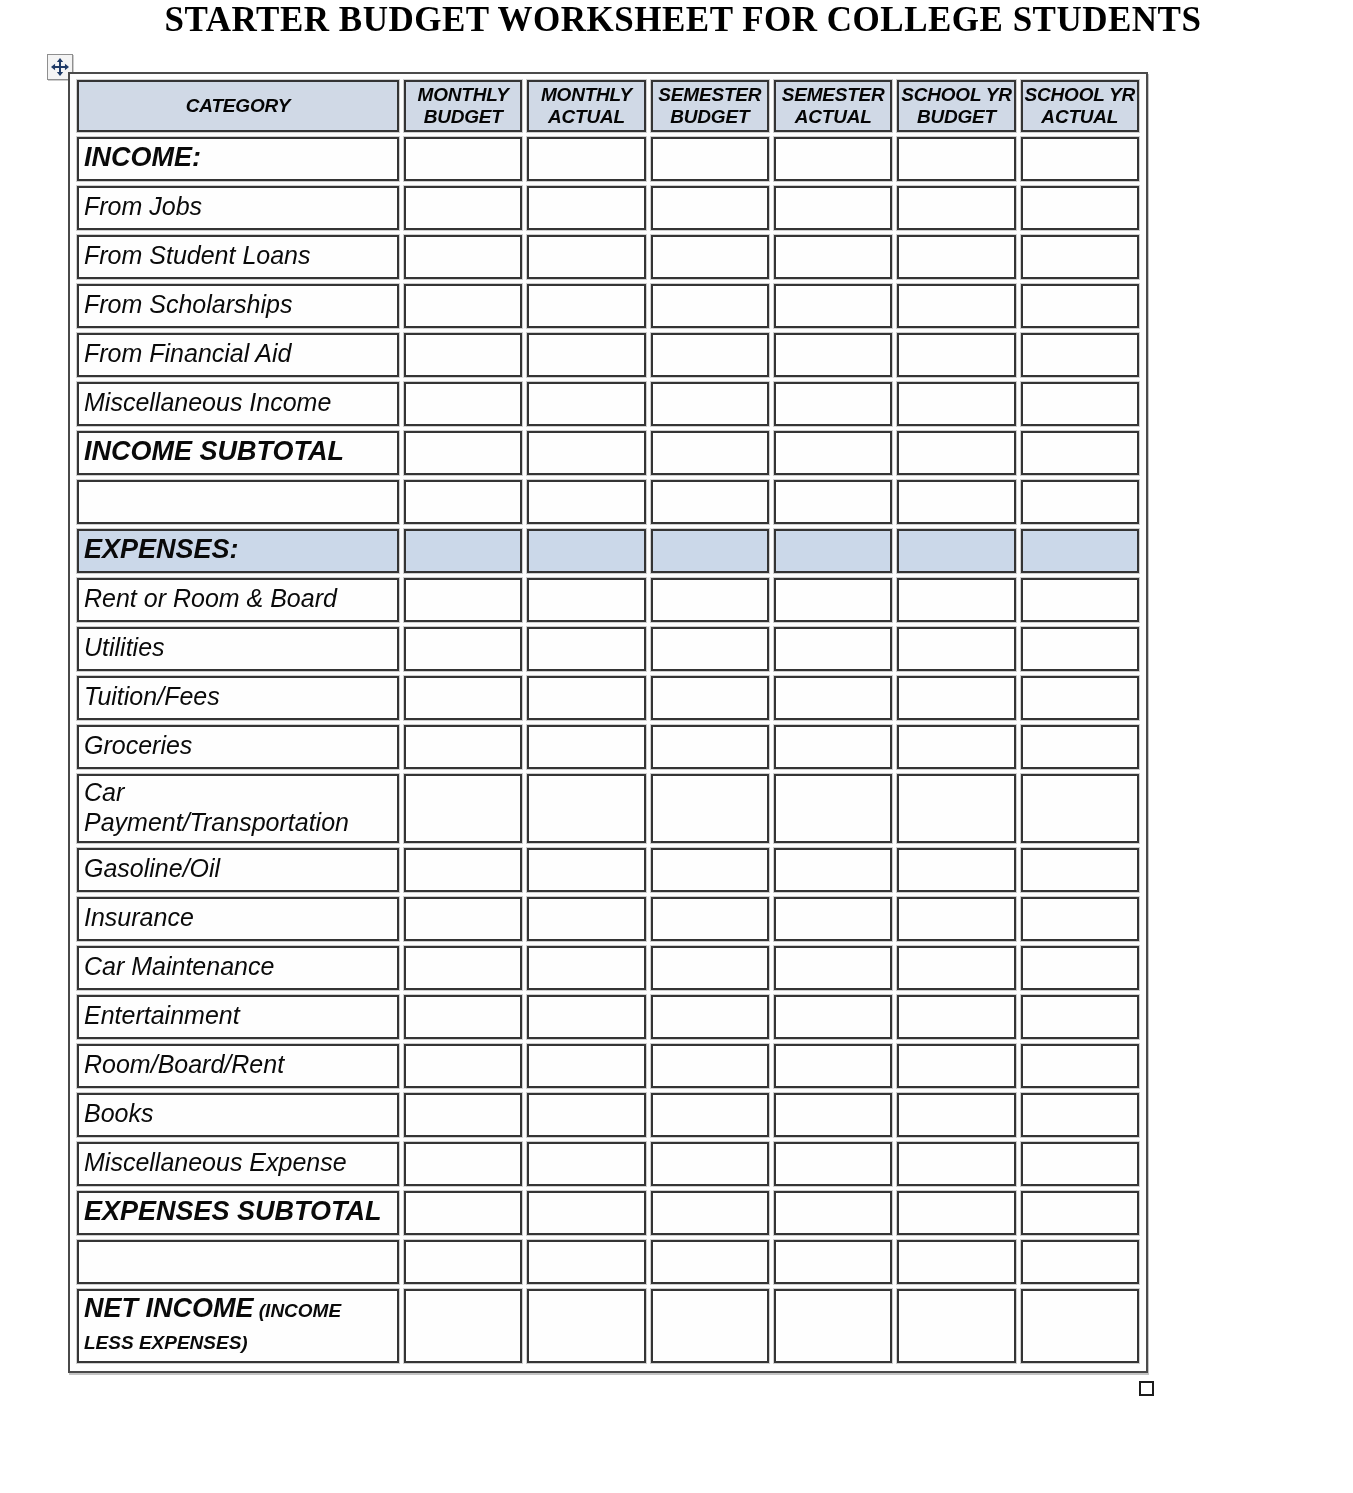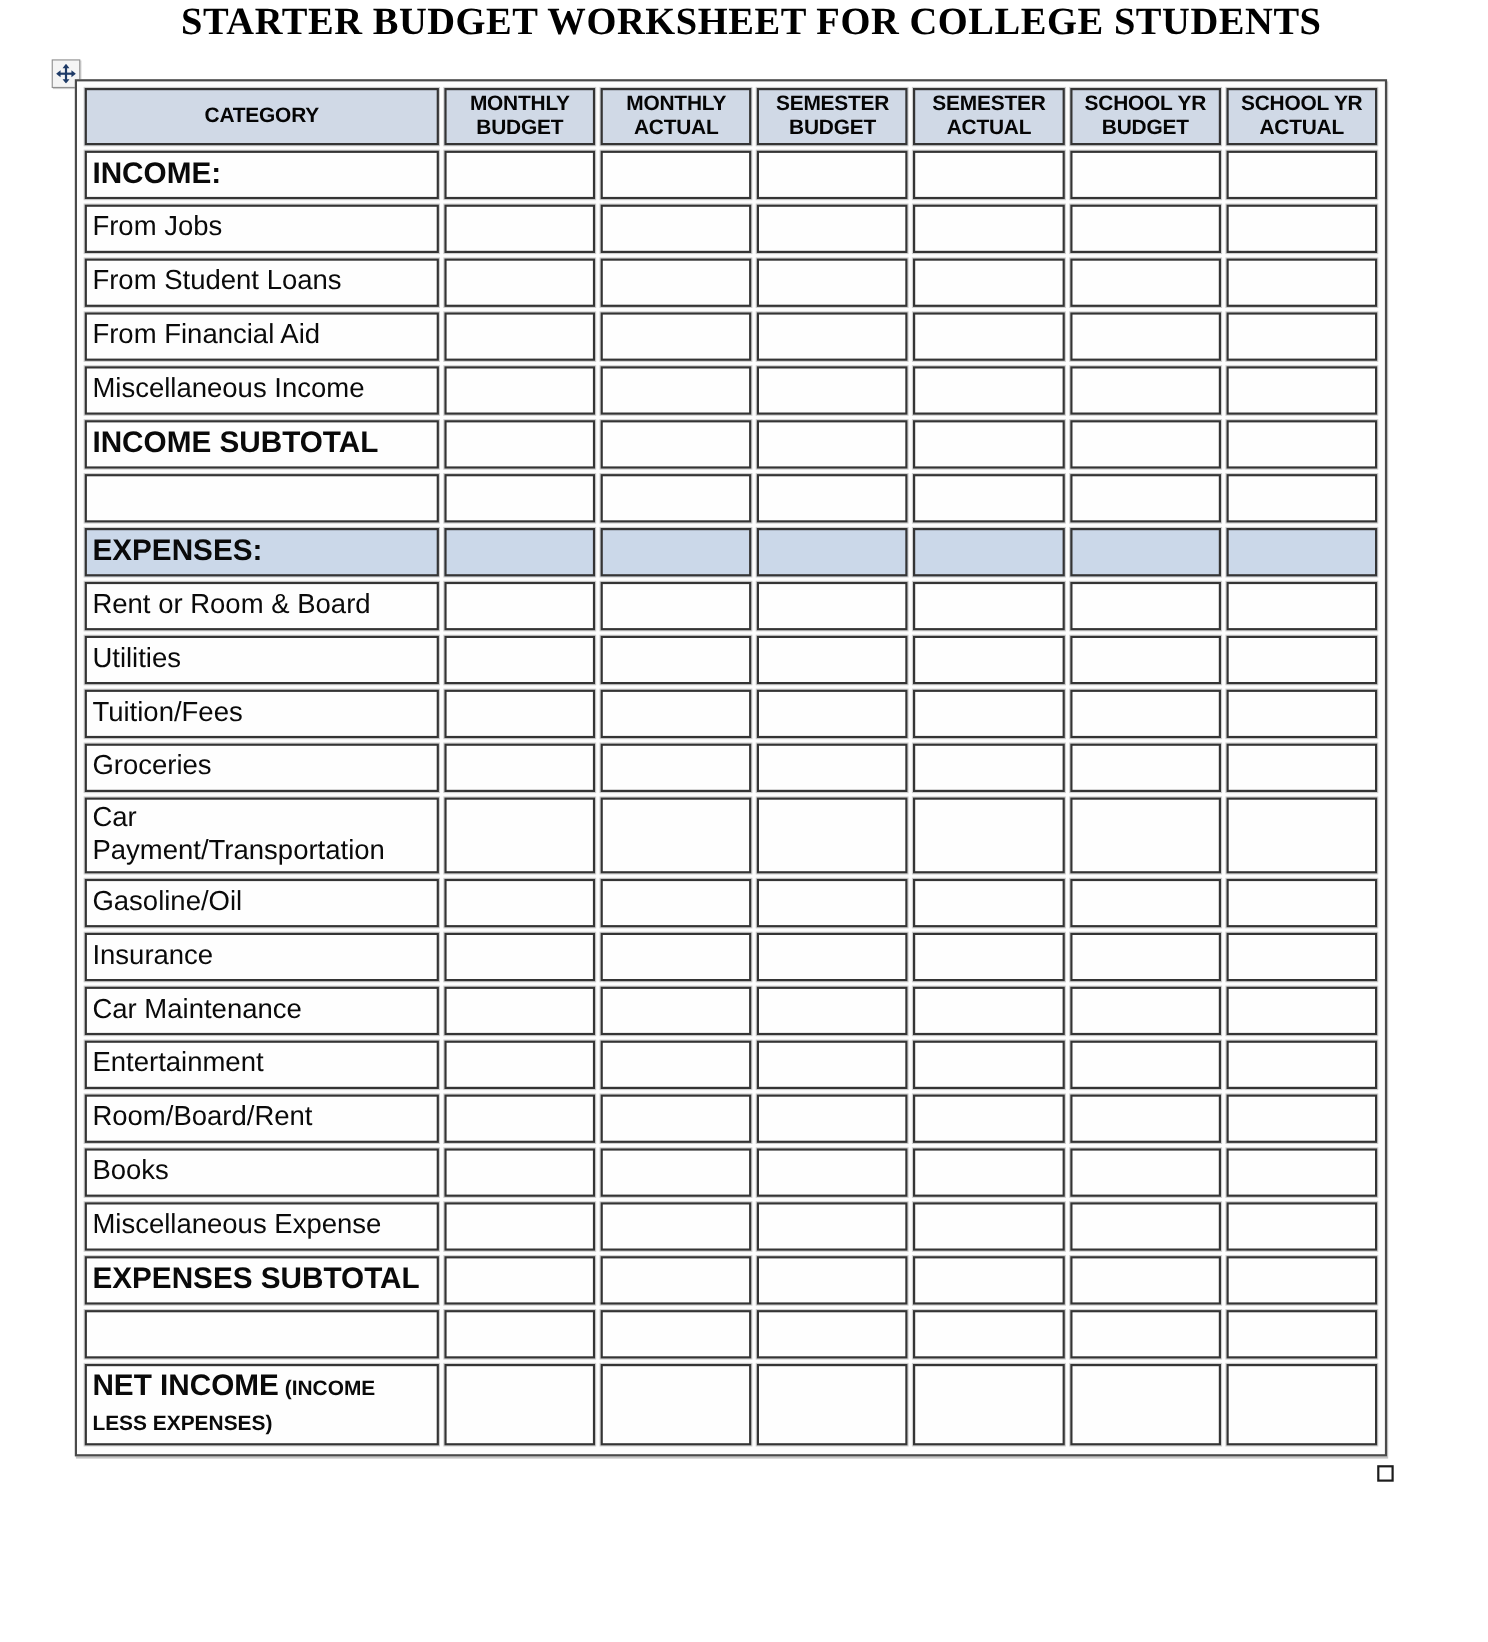--- a/index.html
+++ b/index.html
@@ -41,26 +41,27 @@
     box-shadow: 1px 1px 0 #cccccc;
     display: flex;
     align-items: center;
     justify-content: center;
     cursor: move;
   }
   .table-frame {
     position: absolute;
     top: 72px;
     left: 68px;
-    width: 1193px;
+    width: 1080px;
     box-sizing: border-box;
     border: 2px solid #4a4a4a;
     box-shadow: 1px 2px 0 #c4c4c4;
     background: #fdfdfd;
     padding: 1px 2px 3px 2px;
+    font-style: italic;
   }
   table.budget {
     width: 100%;
     table-layout: fixed;
     border-collapse: separate;
     border-spacing: 5px;
   }
   table.budget th,
   table.budget td {
     box-sizing: border-box;
@@ -184,20 +185,29 @@
         <tr>
           <td class="category">From Student Loans</td>
           <td class="value"></td>
           <td class="value"></td>
           <td class="value"></td>
           <td class="value"></td>
           <td class="value"></td>
           <td class="value"></td>
         </tr>
         <tr>
+          <td class="category">From Scholarships</td>
+          <td class="value"></td>
+          <td class="value"></td>
+          <td class="value"></td>
+          <td class="value"></td>
+          <td class="value"></td>
+          <td class="value"></td>
+        </tr>
+        <tr>
           <td class="category">From Financial Aid</td>
           <td class="value"></td>
           <td class="value"></td>
           <td class="value"></td>
           <td class="value"></td>
           <td class="value"></td>
           <td class="value"></td>
         </tr>
         <tr>
           <td class="category">Miscellaneous Income</td>

